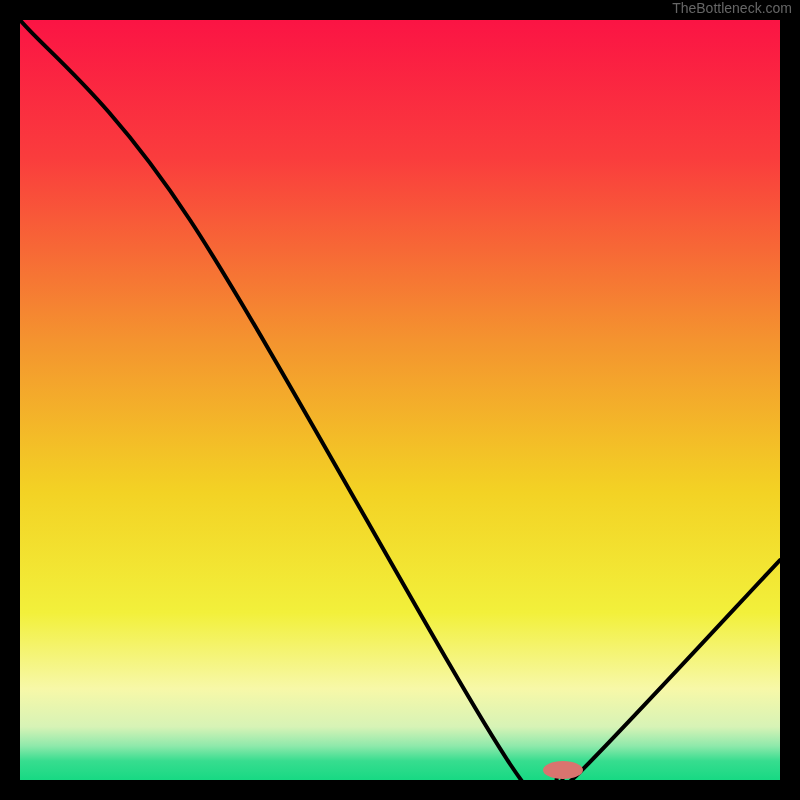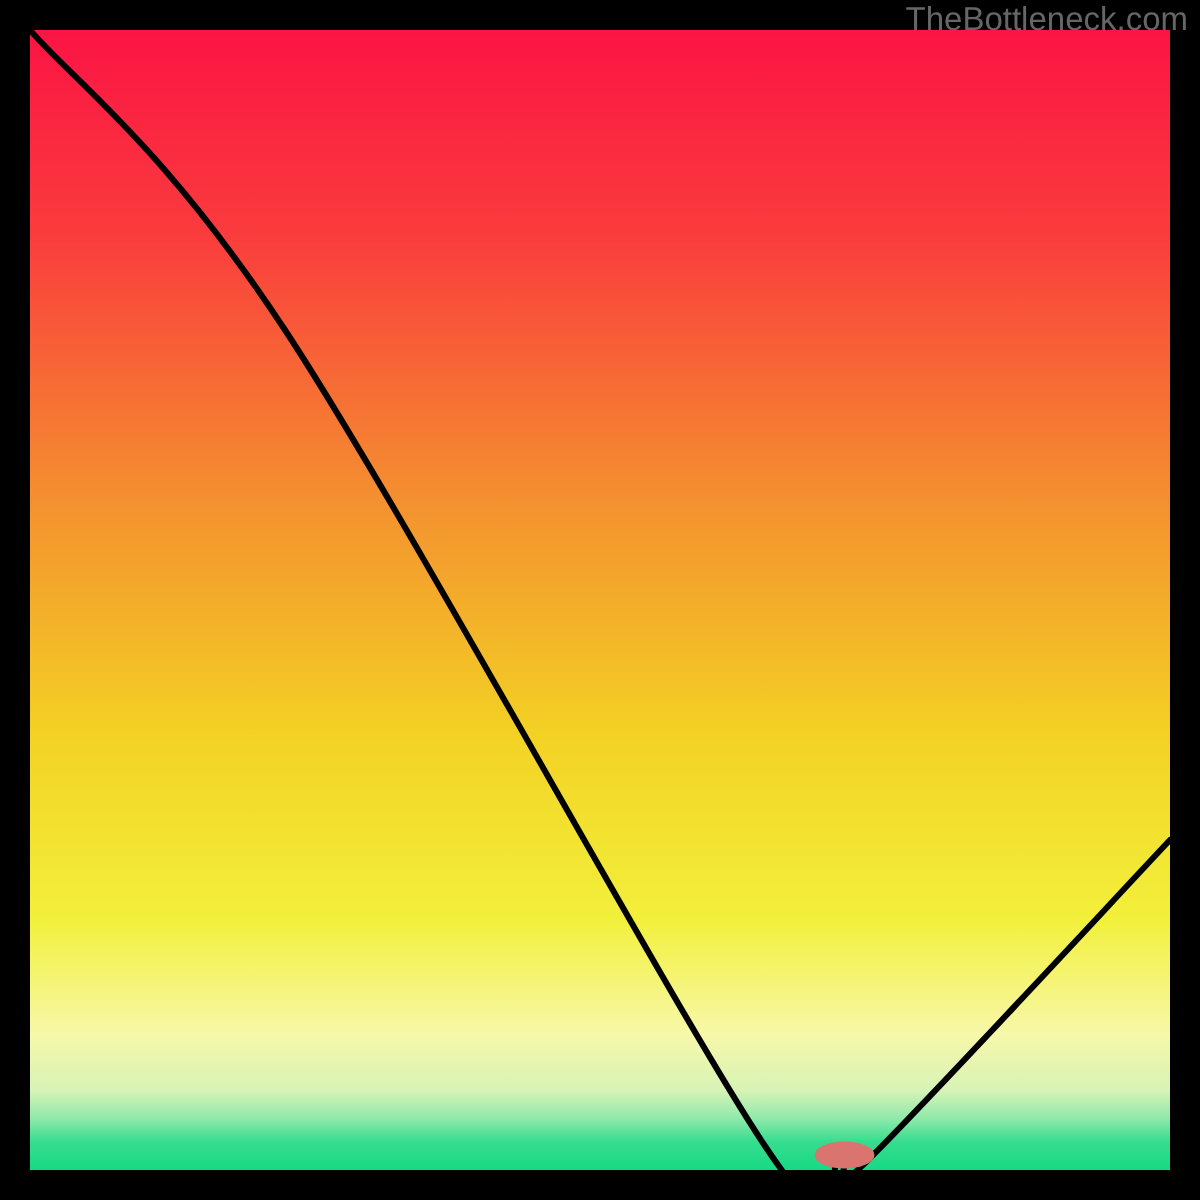--- a/index.html
+++ b/index.html
@@ -16,21 +16,21 @@
     top: 20px;
     width: 760px;
     height: 760px;
     background: #000;
   }
   .watermark {
     position: absolute;
     top: 0px;
     right: 8px;
     font-family: Arial, Helvetica, sans-serif;
-    font-size: 22px;
+    font-size: 14px;
     font-weight: normal;
     color: #666666;
     z-index: 10;
     pointer-events: none;
   }
   svg {
     display: block;
   }
 </style>
 </head>

